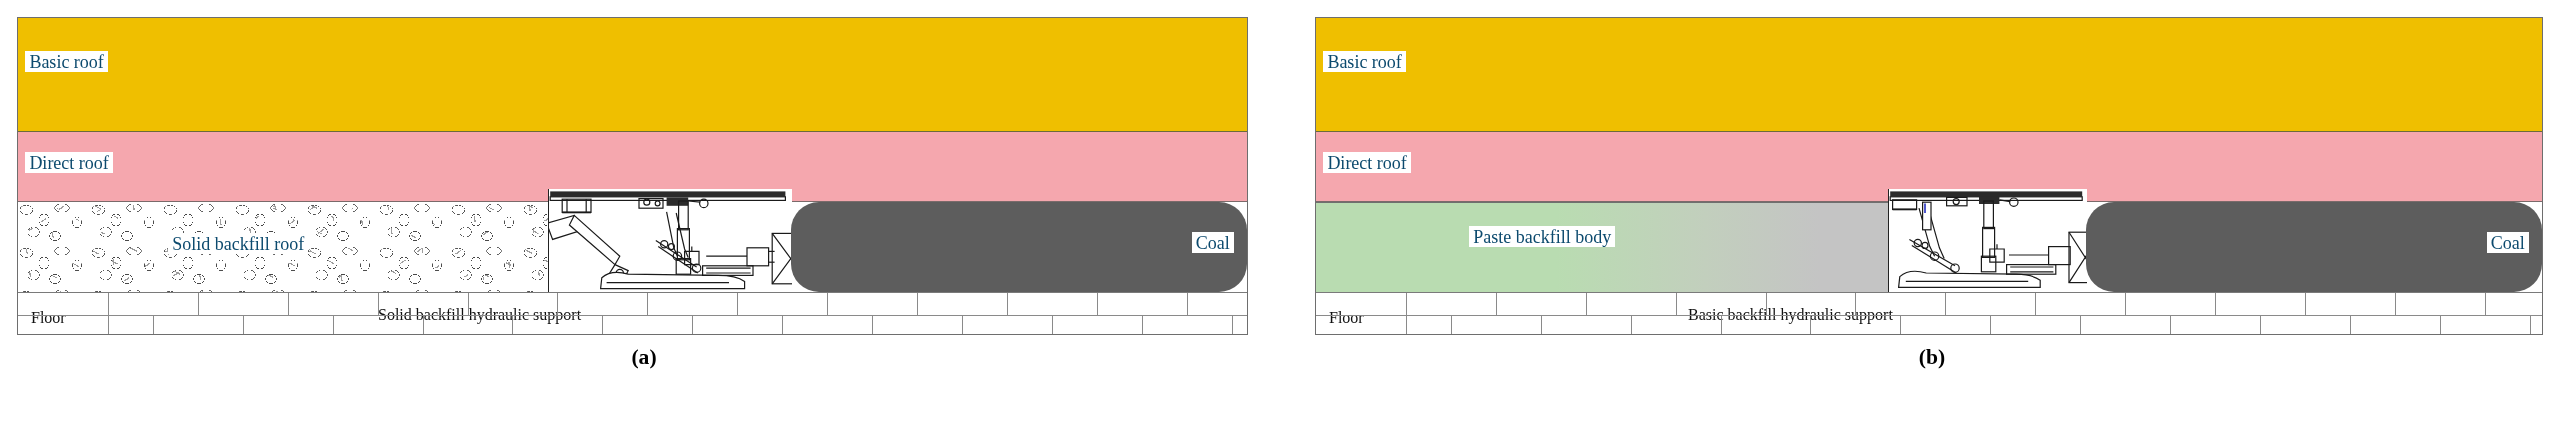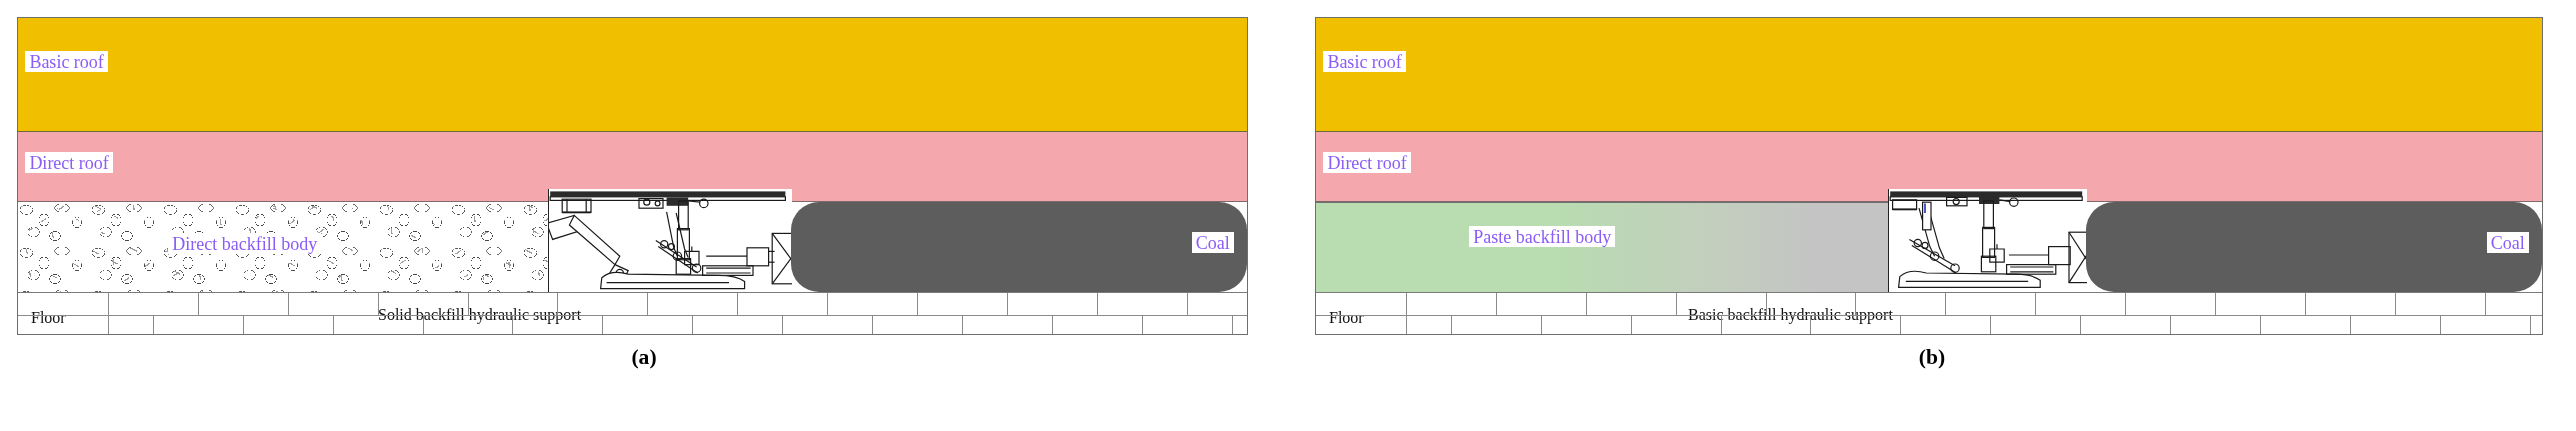--- a/index.html
+++ b/index.html
@@ -65,21 +65,21 @@
   
   .coal{position:absolute;top:0;bottom:0;right:0;background:#5d5d5d;border-radius:28px;}
 
   
   .floor{position:absolute;left:0;right:0;top:274px;bottom:0;background:#fff;
          border-top:1.8px solid #7a7a7a;}
   .brickrow{position:absolute;left:0;right:0;height:21.6px;}
   .brickrow .b{position:absolute;top:0;bottom:0;border-right:1.2px solid #8a8a8a;}
   .brickline{position:absolute;left:0;right:0;height:0;border-top:1.2px solid #8a8a8a;}
 
-  .lbl{position:absolute;background:#fff;color:#8b5cf6;font-size:18px;line-height:1.12;
+  .lbl{position:absolute;background:#fff;color:#0c4a6e;font-size:18px;line-height:1.12;
        padding:0.6px 4.2px;white-space:nowrap;}
   .lbl-plain{position:absolute;color:#111;font-size:16px;white-space:nowrap;background:transparent;}
   .caption{position:absolute;top:345px;width:100%;text-align:center;font-size:21.6px;font-weight:bold;color:#000;}
 
   .mach{position:absolute;}
 </style>
 </head>
 <body>
 
 <div class="fig">
@@ -93,21 +93,21 @@
 
       <div class="band direct-roof">
         <span class="lbl" style="left:7.2px;top:20px;">Direct roof</span>
       </div>
 
       <div class="seam">
 
         <div class="backfill backfill-solid" style="width:530px;">
           <div class="rubble"></div>
           <div class="rubble2"></div>
-          <span class="lbl" style="left:150px;top:31px;">Direct backfill body</span>
+          <span class="lbl" style="left:150px;top:31px;">Solid backfill roof</span>
         </div>
 
         <div class="void" style="left:530px;width:243px;">
           <svg class="mach" style="left:0;top:0;" width="243" height="105" viewBox="0 0 405 175">
             <g fill="none" stroke="#1a1a1a" stroke-width="2">
 
               <rect x="2" y="4" width="392" height="9" fill="#2b2b2b" stroke="none"></rect>
               <rect x="2" y="13" width="392" height="6" fill="#fff"></rect>
 
               <rect x="22" y="17" width="48" height="22"></rect>

